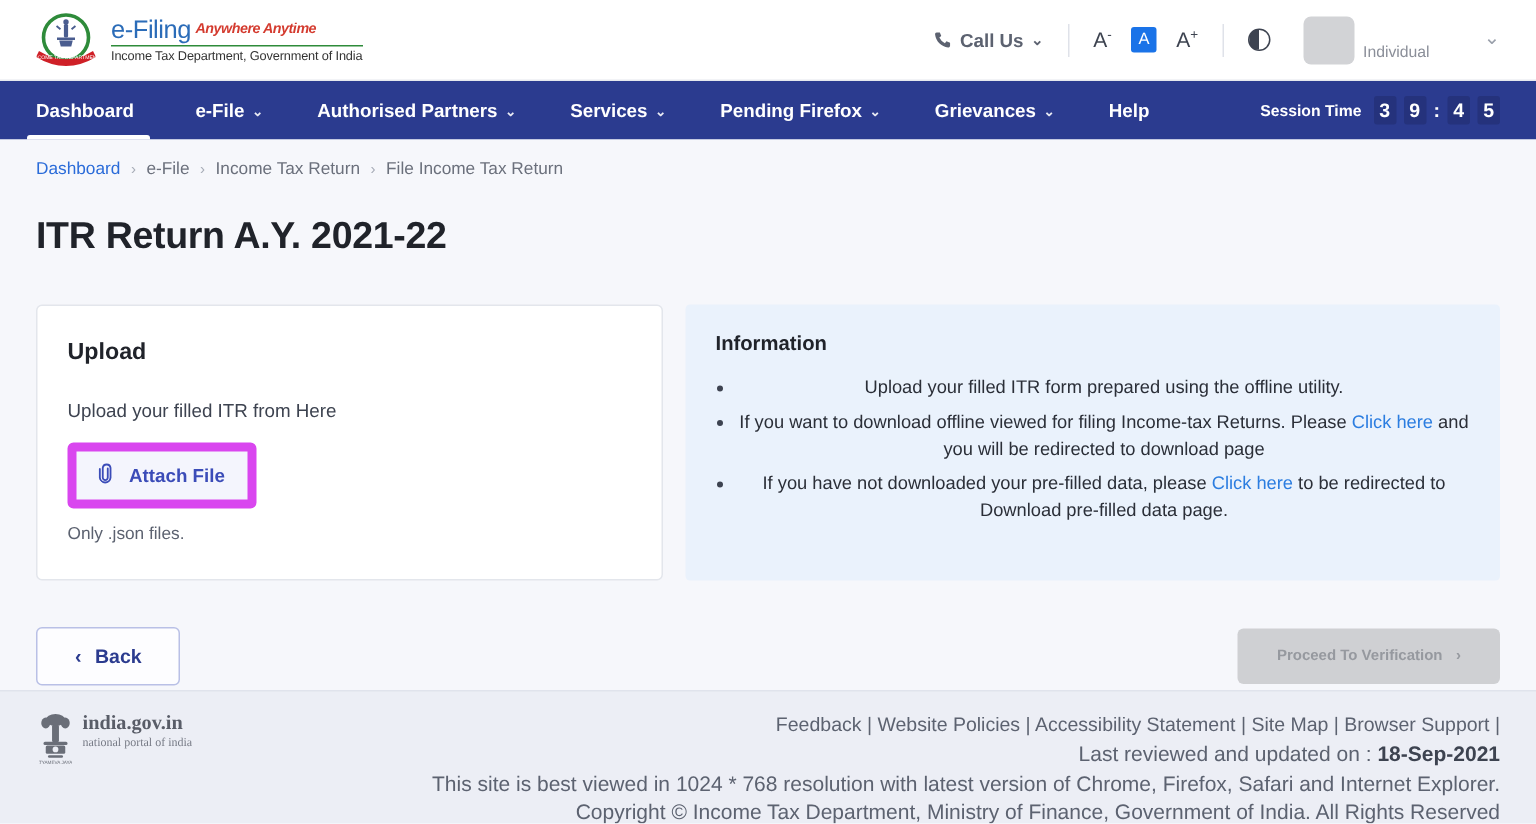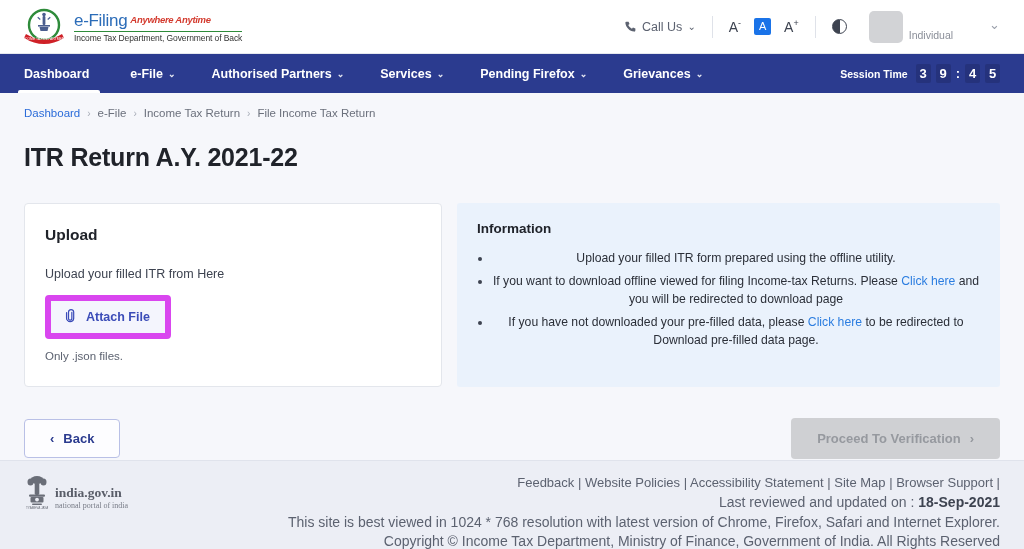--- a/index.html
+++ b/index.html
@@ -28,21 +28,21 @@
   }
   .brand-rule { height: 1px; background: #2e8b3a; margin: 1px 0 1px 0; }
   .brand-line2 { font-size: 8.5px; color: #333; letter-spacing: -0.1px; }
 
   .header-tools {
     margin-left: auto; display: flex; align-items: center;
     padding-right: 24px; gap: 0;
   }
   .callus {
     display: flex; align-items: center; gap: 5px;
-    font-size: 12.5px; color: #5c6270; cursor: pointer;
+    font-size: 12.5px; color: #5c6270; cursor: pointer; font-weight: bold;
   }
   .tool-div { width: 1px; height: 22px; background: #dfe2e9; margin: 0 16px; }
   .fontsize { display: flex; align-items: center; gap: 13px; }
   .fs-btn { font-size: 14px; color: #3d4350; cursor: pointer; position: relative; line-height: 1; }
   .fs-btn sup { font-size: 9px; }
   .fs-btn.active {
     background: #1a73e8; color: #fff; width: 17px; height: 17px;
     display: inline-flex; align-items: center; justify-content: center;
     font-size: 11px; border-radius: 2px;
   }
@@ -121,30 +121,30 @@
   .btn-row { display: flex; align-items: center; margin-top: 31px; }
   .btn-back {
     display: inline-flex; align-items: center; gap: 9px;
     border: 1px solid #b9c0e6; background: #fdfdff; border-radius: 4px;
     color: #2b3b8f; font-size: 13px; font-weight: bold;
     padding: 11px 25px; cursor: pointer;
   }
   .btn-proceed {
     margin-left: auto; display: inline-flex; align-items: center; gap: 9px;
     background: #cfd0d3; border: none; border-radius: 4px;
-    color: #96999f; font-size: 13px; font-weight: bold;
+    color: #96999f; font-size: 10px; font-weight: bold;
     padding: 13px 26px; cursor: not-allowed;
   }
 
   
   .footer {
     flex: 0 0 79px; background: #eceef5; border-top: 1px solid #e0e3ec;
     display: flex; align-items: flex-start; padding: 14px 24px 0 24px; position: relative;
   }
-  .gov-logo { display: flex; align-items: flex-end; gap: 7px; padding-left: 2px; }
+  .gov-logo { display: flex; align-items: flex-start; gap: 7px; padding-left: 2px; }
   .gov-emblem { width: 22px; height: 36px; position: relative; }
   .gov-t1 { font-family: "Liberation Serif", serif; font-size: 13.5px; font-weight: bold; color: #595d68; line-height: 14px; }
   .gov-t2 { font-family: "Liberation Serif", serif; font-size: 8px; color: #787c87; line-height: 11px; }
   .footer-right { margin-left: auto; text-align: right; }
   .f-links { font-size: 13px; color: #5c6270; }
   .f-links span.lk { cursor: pointer; }
   .f-line { font-size: 14px; color: #5c6270; margin-top: 3.5px; }
   .f-line b { color: #3d4350; }
   .f-line.wide { margin-top: 4px; }
 </style>
@@ -167,21 +167,21 @@
           </g>
           <path d="M4 27 q18 11 36 0 l2 4 q-20 12 -40 0 z" fill="#cf2027"></path>
           <text x="22" y="32.6" font-size="3.4" fill="#ffffff" text-anchor="middle" font-family="Liberation Sans, sans-serif">INCOME TAX DEPARTMENT</text>
         </svg>
       </div>
       <div class="brand-text">
         <div class="brand-line1">
           <span>e-Filing</span><span class="tag">Anywhere Anytime</span>
         </div>
         <div class="brand-rule"></div>
-        <div class="brand-line2">Income Tax Department, Government of Back</div>
+        <div class="brand-line2">Income Tax Department, Government of India</div>
       </div>
     </div>
 
     <div class="header-tools">
       <div class="callus">
         <svg width="13" height="13" viewBox="0 0 16 16">
           <path d="M3 2 l2.6 0 1.2 3 -1.6 1.2 a9 9 0 0 0 4.6 4.6 l1.2 -1.6 3 1.2 0 2.6 a1.4 1.4 0 0 1 -1.6 1.3 C6.8 13.6 2.4 9.2 1.7 3.6 A1.4 1.4 0 0 1 3 2 z" fill="#5c6270"></path>
         </svg>
         <span>Call Us</span>
         <span class="caret" style="font-size:10px">⌄</span>
@@ -225,20 +225,23 @@
         <span>Services</span>
         <span class="caret">⌄</span>
       </div>
       <div class="nav-item">
         <span>Pending Firefox</span>
         <span class="caret">⌄</span>
       </div>
       <div class="nav-item">
         <span>Grievances</span>
         <span class="caret">⌄</span>
+      </div>
+      <div class="nav-item">
+        <span>Help</span>
       </div>
     </div>
 
     <div class="session">
       <span class="session-label">Session Time</span>
       <span class="digit">3</span>
       <span class="digit">9</span>
       <span class="colon">:</span>
       <span class="digit">4</span>
       <span class="digit">5</span>

